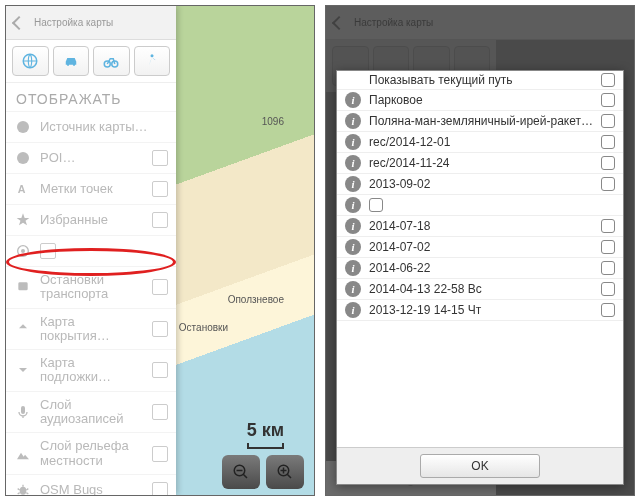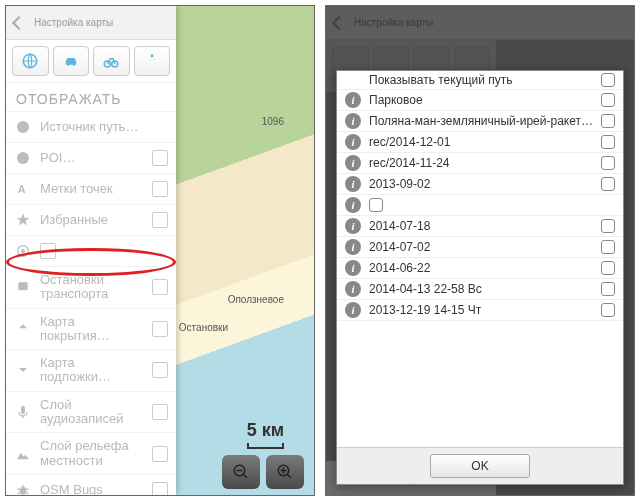--- a/index.html
+++ b/index.html
@@ -42,21 +42,21 @@
   .right .ghost-foot{ position:absolute; bottom:0;left:0;width:170px; background:#fff; height:34px; opacity:.5; display:flex;align-items:center; padding:0 8px; gap:8px; color:#bbb;}
   .overlay-dim { position:absolute; inset:0; background:rgba(0,0,0,.45); }
 
   .dialog { position:absolute; left:10px; right:10px; top:64px; bottom:10px; background:#fff; border:1px solid #888; box-shadow:0 2px 10px rgba(0,0,0,.4); display:flex; flex-direction:column; }
   .dlg-list { flex:1; overflow:auto; }
   .dlg-row { display:flex; align-items:center; padding:2px 8px; border-bottom:1px solid #eee; font-size:12px; color:#333; gap:8px; }
   .info-ic { width:16px;height:16px;border-radius:50%; background:#888; color:#fff; font-size:11px; font-weight:bold; display:flex;align-items:center;justify-content:center; font-style:italic; font-family:Georgia,serif;}
   .dlg-row .txt { flex:1; white-space:nowrap; overflow:hidden; text-overflow:ellipsis;}
   .dlg-row .cb { width:14px;height:14px;border:1px solid #888;border-radius:3px;}
   .dlg-foot { padding:6px; background:#eee; border-top:1px solid #ccc; display:flex; justify-content:center; }
-  .ok-btn { width:100px; padding:4px 0; border:1px solid #aaa; border-radius:3px; background:linear-gradient(#fff,#e6e6e6); font-size:12px; color:#333; text-align:center; }
+  .ok-btn { width:120px; padding:4px 0; border:1px solid #aaa; border-radius:3px; background:linear-gradient(#fff,#e6e6e6); font-size:12px; color:#333; text-align:center; }
 </style>
 </head>
 <body>
 
 <div class="stage">
 
   <div class="phone left">
     <div class="map">
       <span class="map-label" style="top:110px;right:30px">1096</span>
       <span class="map-label" style="top:288px;right:30px">Оползневое</span>
@@ -100,21 +100,21 @@
 
       <div class="section-h">ОТОБРАЖАТЬ</div>
 
       <div class="items">
         <div class="item">
             <span class="ic">
               <svg viewBox="0 0 24 24">
                 <circle cx="12" cy="12" r="9"></circle>
               </svg>
             </span>
-            <span class="lbl">Источник путь…</span>
+            <span class="lbl">Источник карты…</span>
           </div>
         <div class="item">
             <span class="ic">
               <svg viewBox="0 0 24 24">
                 <circle cx="12" cy="12" r="9"></circle>
               </svg>
             </span>
             <span class="lbl">POI…</span>
             <span class="chk"></span>
           </div>

